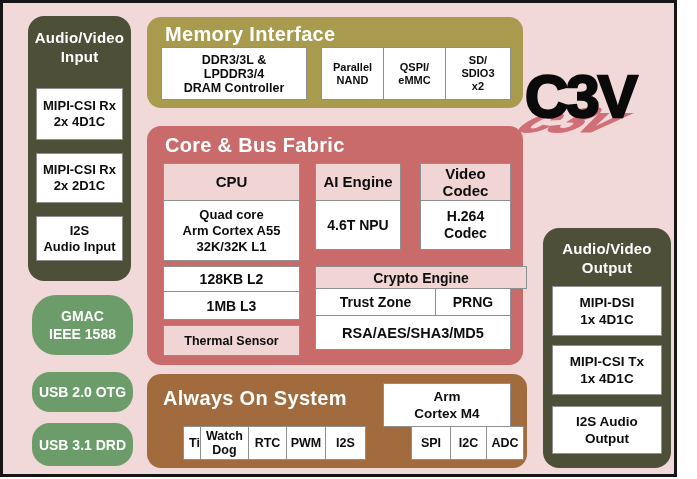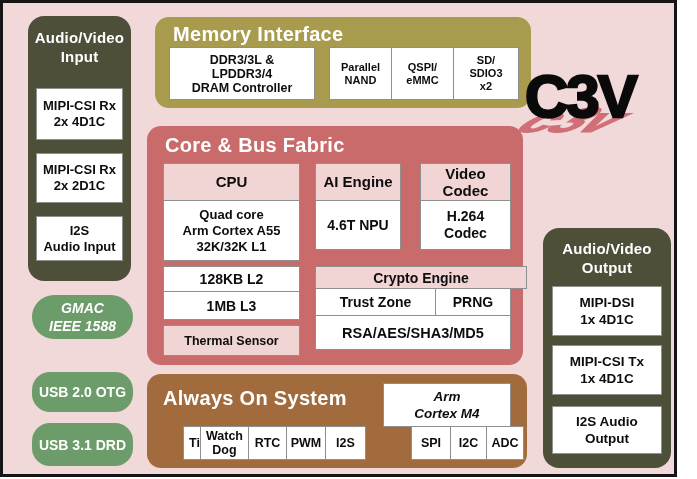--- a/index.html
+++ b/index.html
@@ -61,26 +61,26 @@
     <div class="blk-title" style="top:12px;">Audio/Video
 Input</div>
     <div class="wbox" style="left:8px; top:72px; width:87px; height:52px;">MIPI-CSI Rx
 2x 4D1C</div>
     <div class="wbox" style="left:8px; top:137px; width:87px; height:50px;">MIPI-CSI Rx
 2x 2D1C</div>
     <div class="wbox" style="left:8px; top:200px; width:87px; height:45px;">I2S
 Audio Input</div>
   </div>
 
-  <div class="pill" style="left:29px; top:292px; width:101px; height:44px; border-radius:24px;font-style:italic;">GMAC
+  <div class="pill" style="left:29px; top:292px; width:101px; height:60px; border-radius:24px;">GMAC
 IEEE 1588</div>
   <div class="pill" style="left:29px; top:369px; width:101px; height:40px; border-radius:18px;">USB 2.0 OTG</div>
   <div class="pill" style="left:29px; top:420px; width:101px; height:43px; border-radius:18px;">USB 3.1 DRD</div>
 
-  <div class="block khaki" style="left:144px; top:14px; width:376px; height:91px;margin-left:8px;">
+  <div class="block khaki" style="left:144px; top:14px; width:376px; height:91px;">
     <div class="big-title" style="left:18px; top:6px;">Memory Interface</div>
     <div class="wbox fs12" style="left:14px; top:30px; width:146px; height:53px;">DDR3/3L &amp;
 LPDDR3/4
 DRAM Controller</div>
     <div class="wbox fs11" style="left:174px; top:30px; width:63px; height:53px;">Parallel
 NAND</div>
     <div class="wbox fs11" style="left:236px; top:30px; width:63px; height:53px;">QSPI/
 eMMC</div>
     <div class="wbox fs11" style="left:298px; top:30px; width:66px; height:53px;">SD/
 SDIO3
@@ -107,21 +107,21 @@
 Codec</div>
 
     <div class="wbox pinkbox fs14" style="left:168px; top:140px; width:212px; height:23px;">Crypto Engine</div>
     <div class="wbox fs14" style="left:168px; top:162px; width:121px; height:28px;">Trust Zone</div>
     <div class="wbox fs14" style="left:288px; top:162px; width:76px; height:28px;">PRNG</div>
     <div class="wbox fs14" style="left:168px; top:189px; width:196px; height:35px; font-size:14.5px;">RSA/AES/SHA3/MD5</div>
   </div>
 
   <div class="block brown" style="left:144px; top:371px; width:380px; height:94px;padding-left:8px;">
     <div class="big-title" style="left:16px; top:13px;">Always On System</div>
-    <div class="wbox" style="left:236px; top:9px; width:128px; height:44px; line-height:17px; font-size:13.5px;font-style:italic;">Arm
+    <div class="wbox" style="left:236px; top:9px; width:128px; height:44px; line-height:17px; font-size:13.5px;">Arm
 Cortex M4</div>
     <div class="wbox fs12" style="left:8px;   top:52px; width:46px; height:34px;margin-left:28px;">Timer</div>
     <div class="wbox fs12" style="left:53px;  top:52px; width:49px; height:34px;">Watch
 Dog</div>
     <div class="wbox fs12" style="left:101px; top:52px; width:39px; height:34px;">RTC</div>
     <div class="wbox fs12" style="left:139px; top:52px; width:40px; height:34px;">PWM</div>
     <div class="wbox fs12" style="left:178px; top:52px; width:41px; height:34px;">I2S</div>
     <div class="wbox fs12" style="left:232px; top:52px; width:47px; height:34px;margin-left:40px;">UART</div>
     <div class="wbox fs12" style="left:264px; top:52px; width:40px; height:34px;">SPI</div>
     <div class="wbox fs12" style="left:303px; top:52px; width:37px; height:34px;">I2C</div>

